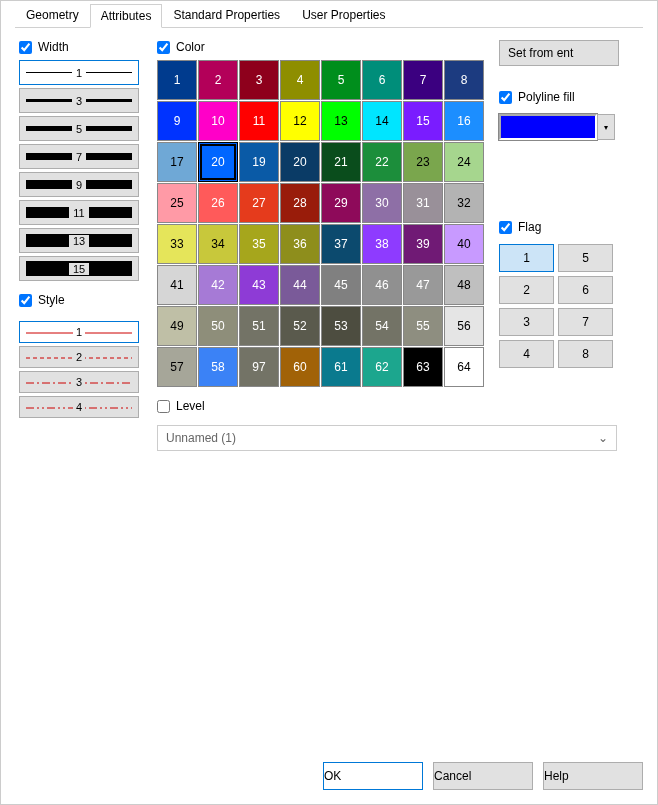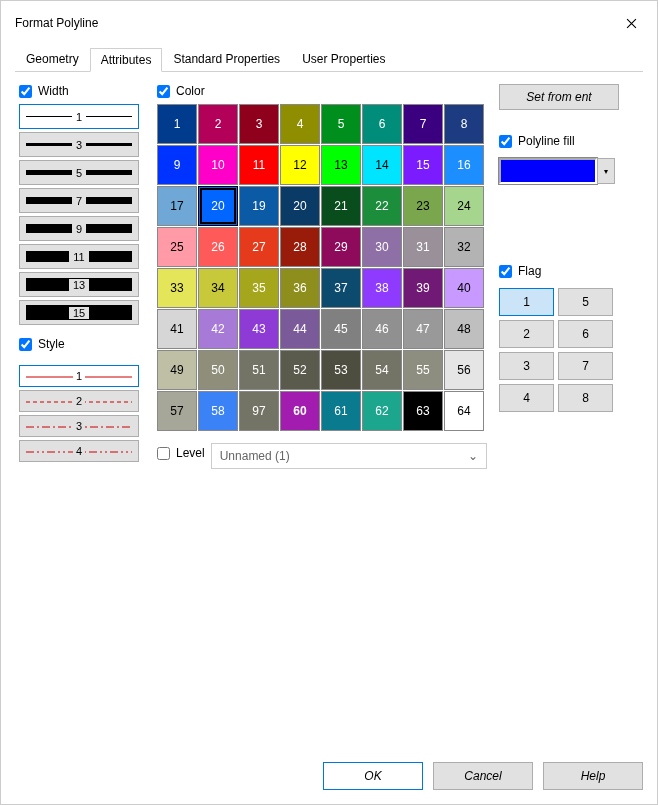--- a/index.html
+++ b/index.html
@@ -37,48 +37,40 @@
 .style-item.sel .lbl{background:#fff;}
 .style-item:not(.sel) .lbl{background:#e1e1e1;}
 
 .color-grid{display:grid;grid-template-columns:repeat(8,40px);gap:1px;}
 .swatch{width:40px;height:40px;border:1px solid #888;display:flex;align-items:center;justify-content:center;cursor:pointer;position:relative;font-size:11px;}
 .swatch.sel{outline:2px solid #000;outline-offset:-4px;border:1px solid #000;}
 .swatch .n{color:#fff;}
 .swatch.dark .n{color:#fff;}
 .swatch.light .n{color:#000;}
 
-.btn{border:1px solid #adadad;background:#e1e1e1;padding:5px 8px;text-align:center;cursor:pointer;font-style:italic;}
+.btn{border:1px solid #adadad;background:#e1e1e1;padding:5px 8px;text-align:left;cursor:pointer;}
 .setent{width:120px;margin-bottom:24px;}
 .fill-sel{display:flex;align-items:stretch;margin-top:4px;}
 .fill-swatch{width:98px;height:26px;background:#0000ff;border:2px inset #fff;outline:1px solid #888;}
 .fill-dd{width:18px;height:26px;border:1px solid #adadad;background:#e1e1e1;display:flex;align-items:center;justify-content:center;cursor:pointer;}
 .flag-grid{display:grid;grid-template-columns:repeat(2,55px);gap:4px;margin-top:4px;}
 .flag-btn{border:1px solid #adadad;background:#e1e1e1;height:28px;display:flex;align-items:center;justify-content:center;cursor:pointer;}
 .flag-btn.sel{background:#cce4f7;border-color:#0078d7;}
 
-.level-row{margin-top:12px;display:flex;gap:6px;justify-content:center;}
+.level-row{margin-top:12px;display:flex;flex-direction:column;gap:6px;justify-content:center;}
 .level-select{width:460px;height:26px;border:1px solid #ccc;background:#fff;display:flex;align-items:center;justify-content:space-between;padding:0 8px;color:#666;}
 
 .footer{display:flex;justify-content:flex-end;gap:10px;padding:10px 14px 14px;}
 .footer .btn{width:100px;padding:6px 0;}
 .footer .btn.primary{border:1px solid #0078d7;background:#fff;}
 </style>
 </head>
 <body>
 
 <div class="window">
-  <div class="titlebar">
-    <h1>Format Polyline</h1>
-    <div class="close-x">
-      <svg viewBox="0 0 10 10">
-          <path d="M1 1 L9 9 M9 1 L1 9" stroke="#000" stroke-width="1" fill="none"></path>
-        </svg>
-    </div>
-  </div>
 
   <div class="tabs" id="tabs">
       <div class="tab">Geometry</div>
       <div class="tab active">Attributes</div>
       <div class="tab">Standard Properties</div>
       <div class="tab">User Properties</div>
     </div>
   <div class="tabborder"></div>
 
   <div class="content">
@@ -333,21 +325,21 @@
             </div>
             <div class="swatch light" style="background: rgb(166, 166, 153);">
               <span class="n">57</span>
             </div>
             <div class="swatch dark" style="background: #3b82f6;">
               <span class="n">58</span>
             </div>
             <div class="swatch dark" style="background: rgb(115, 115, 102);">
               <span class="n">97</span>
             </div>
-            <div class="swatch dark" style="background: #a21caf; font-weight: bold;">
+            <div class="swatch dark" style="background: #a16207;">
               <span class="n">60</span>
             </div>
             <div class="swatch dark" style="background: rgb(10, 122, 142);">
               <span class="n">61</span>
             </div>
             <div class="swatch dark" style="background: rgb(28, 166, 142);">
               <span class="n">62</span>
             </div>
             <div class="swatch dark" style="background: rgb(0, 0, 0);">
               <span class="n">63</span>

